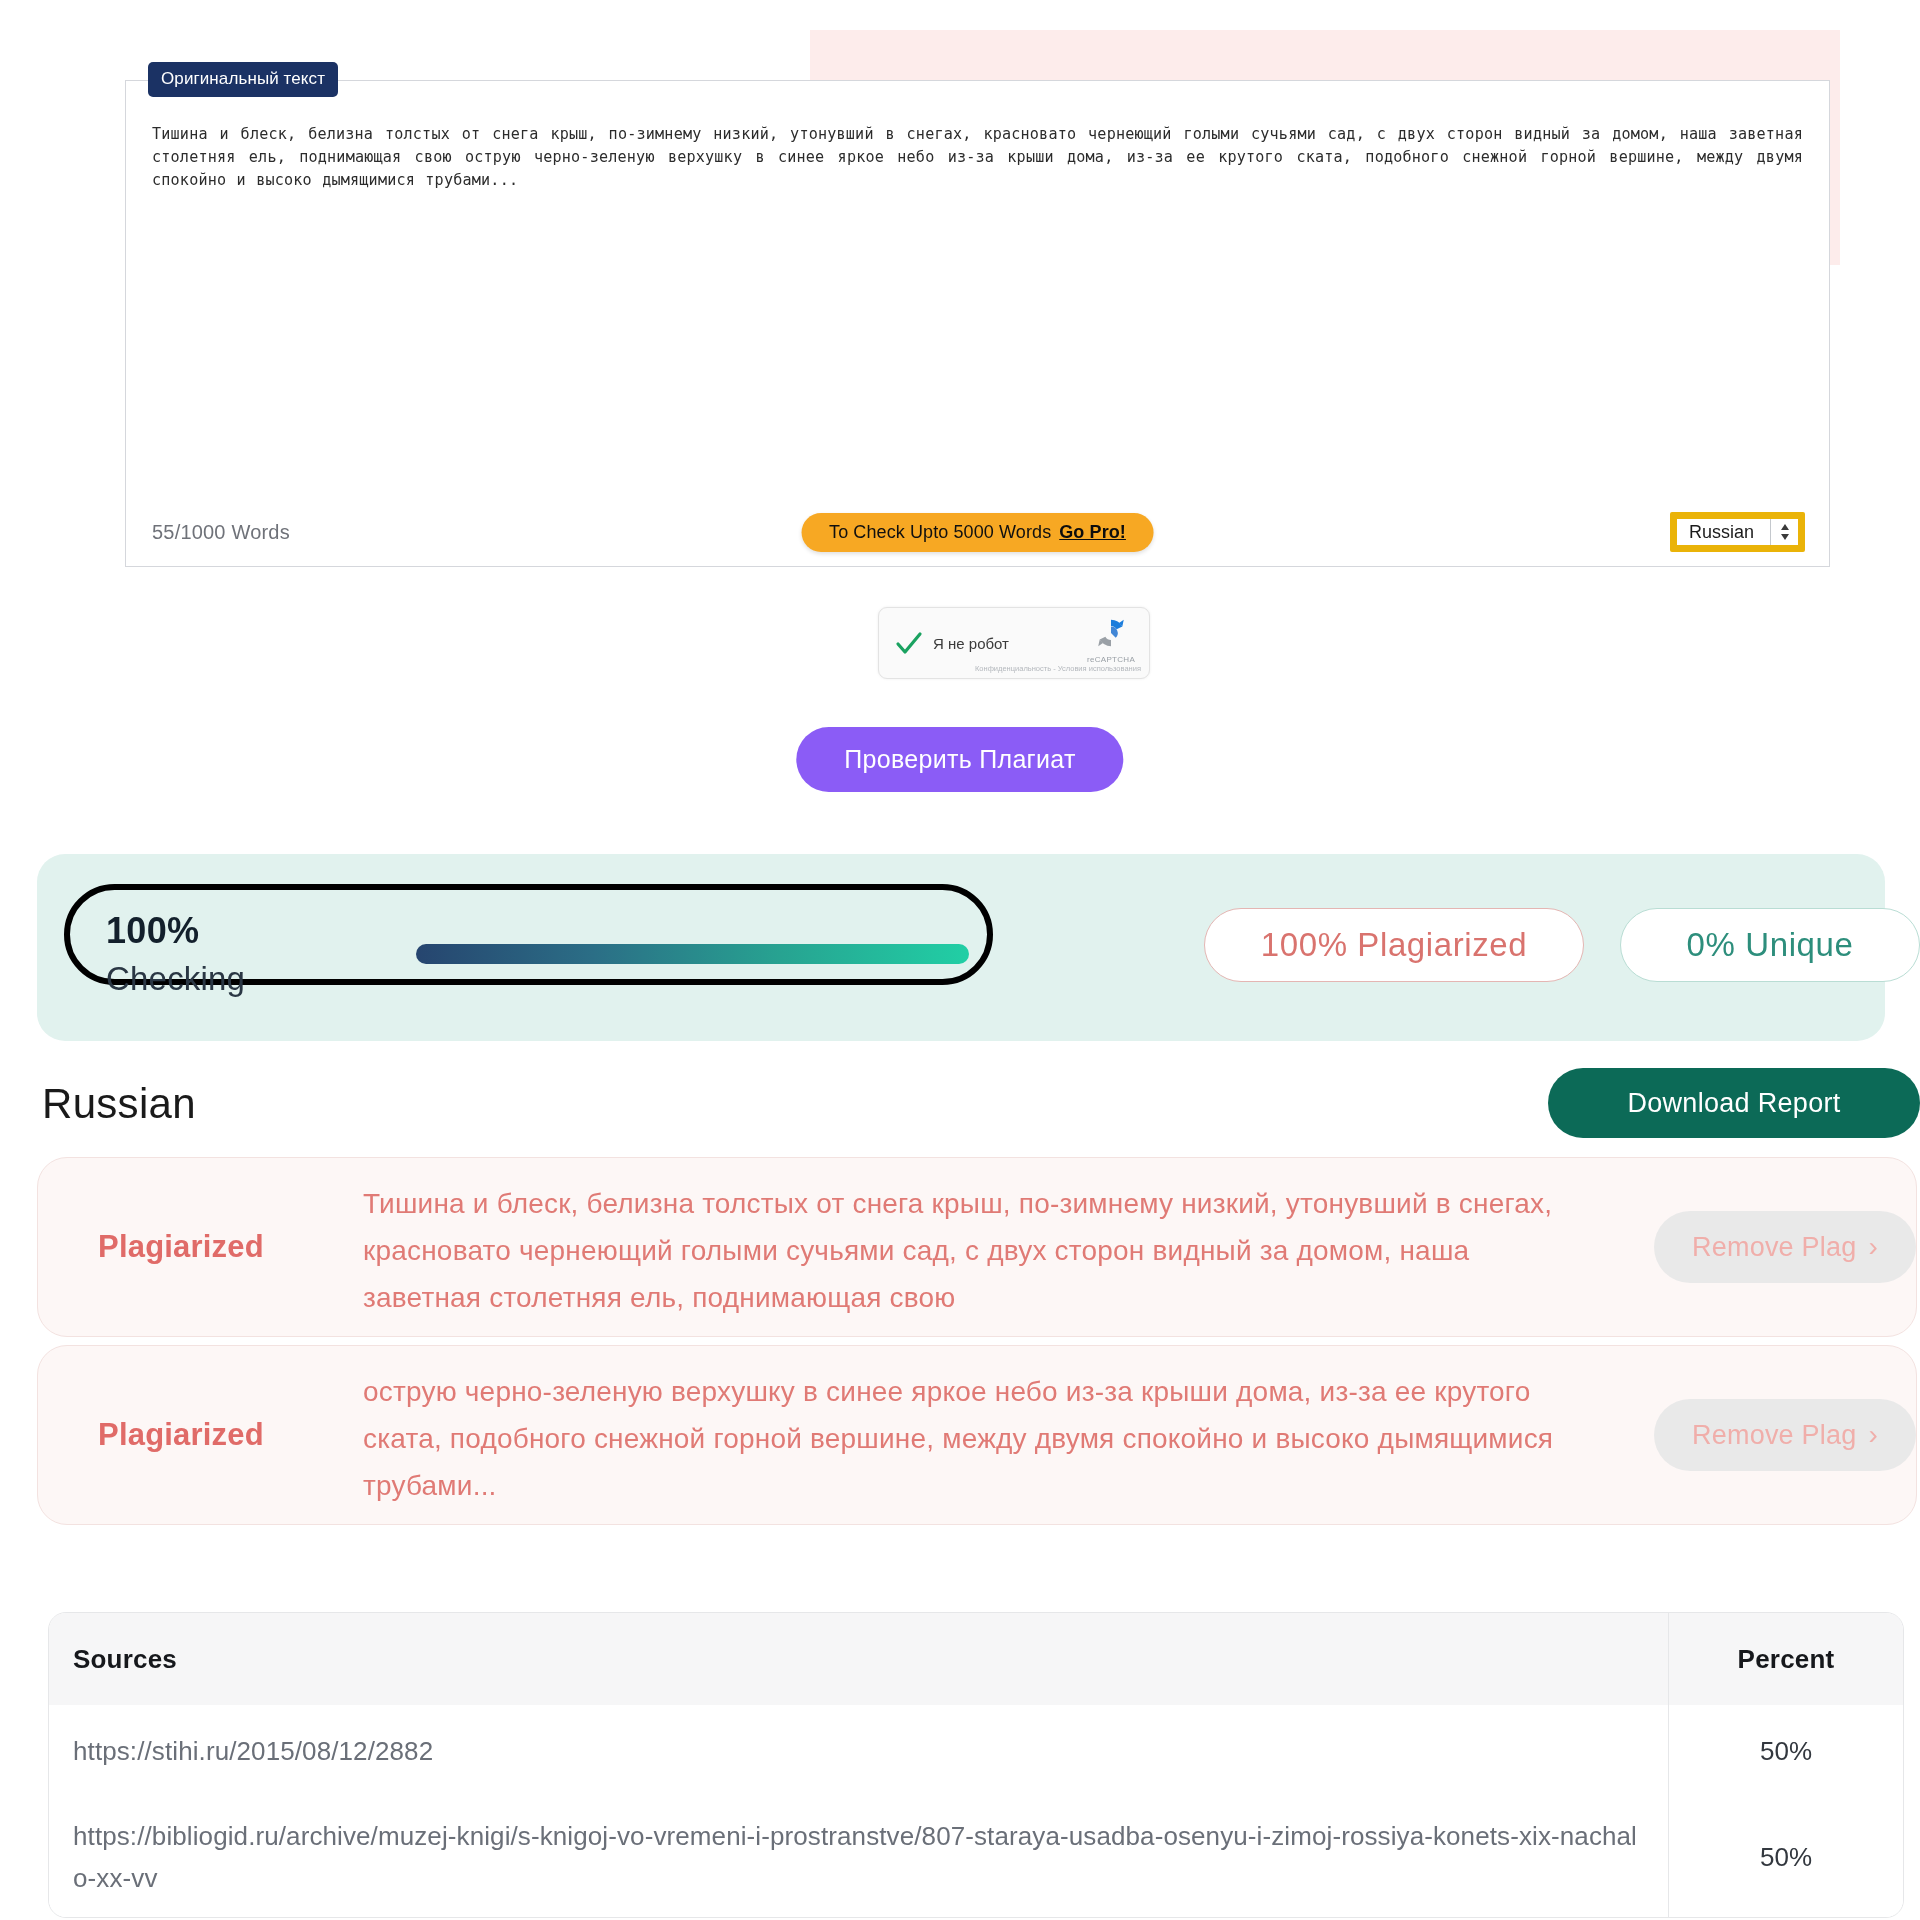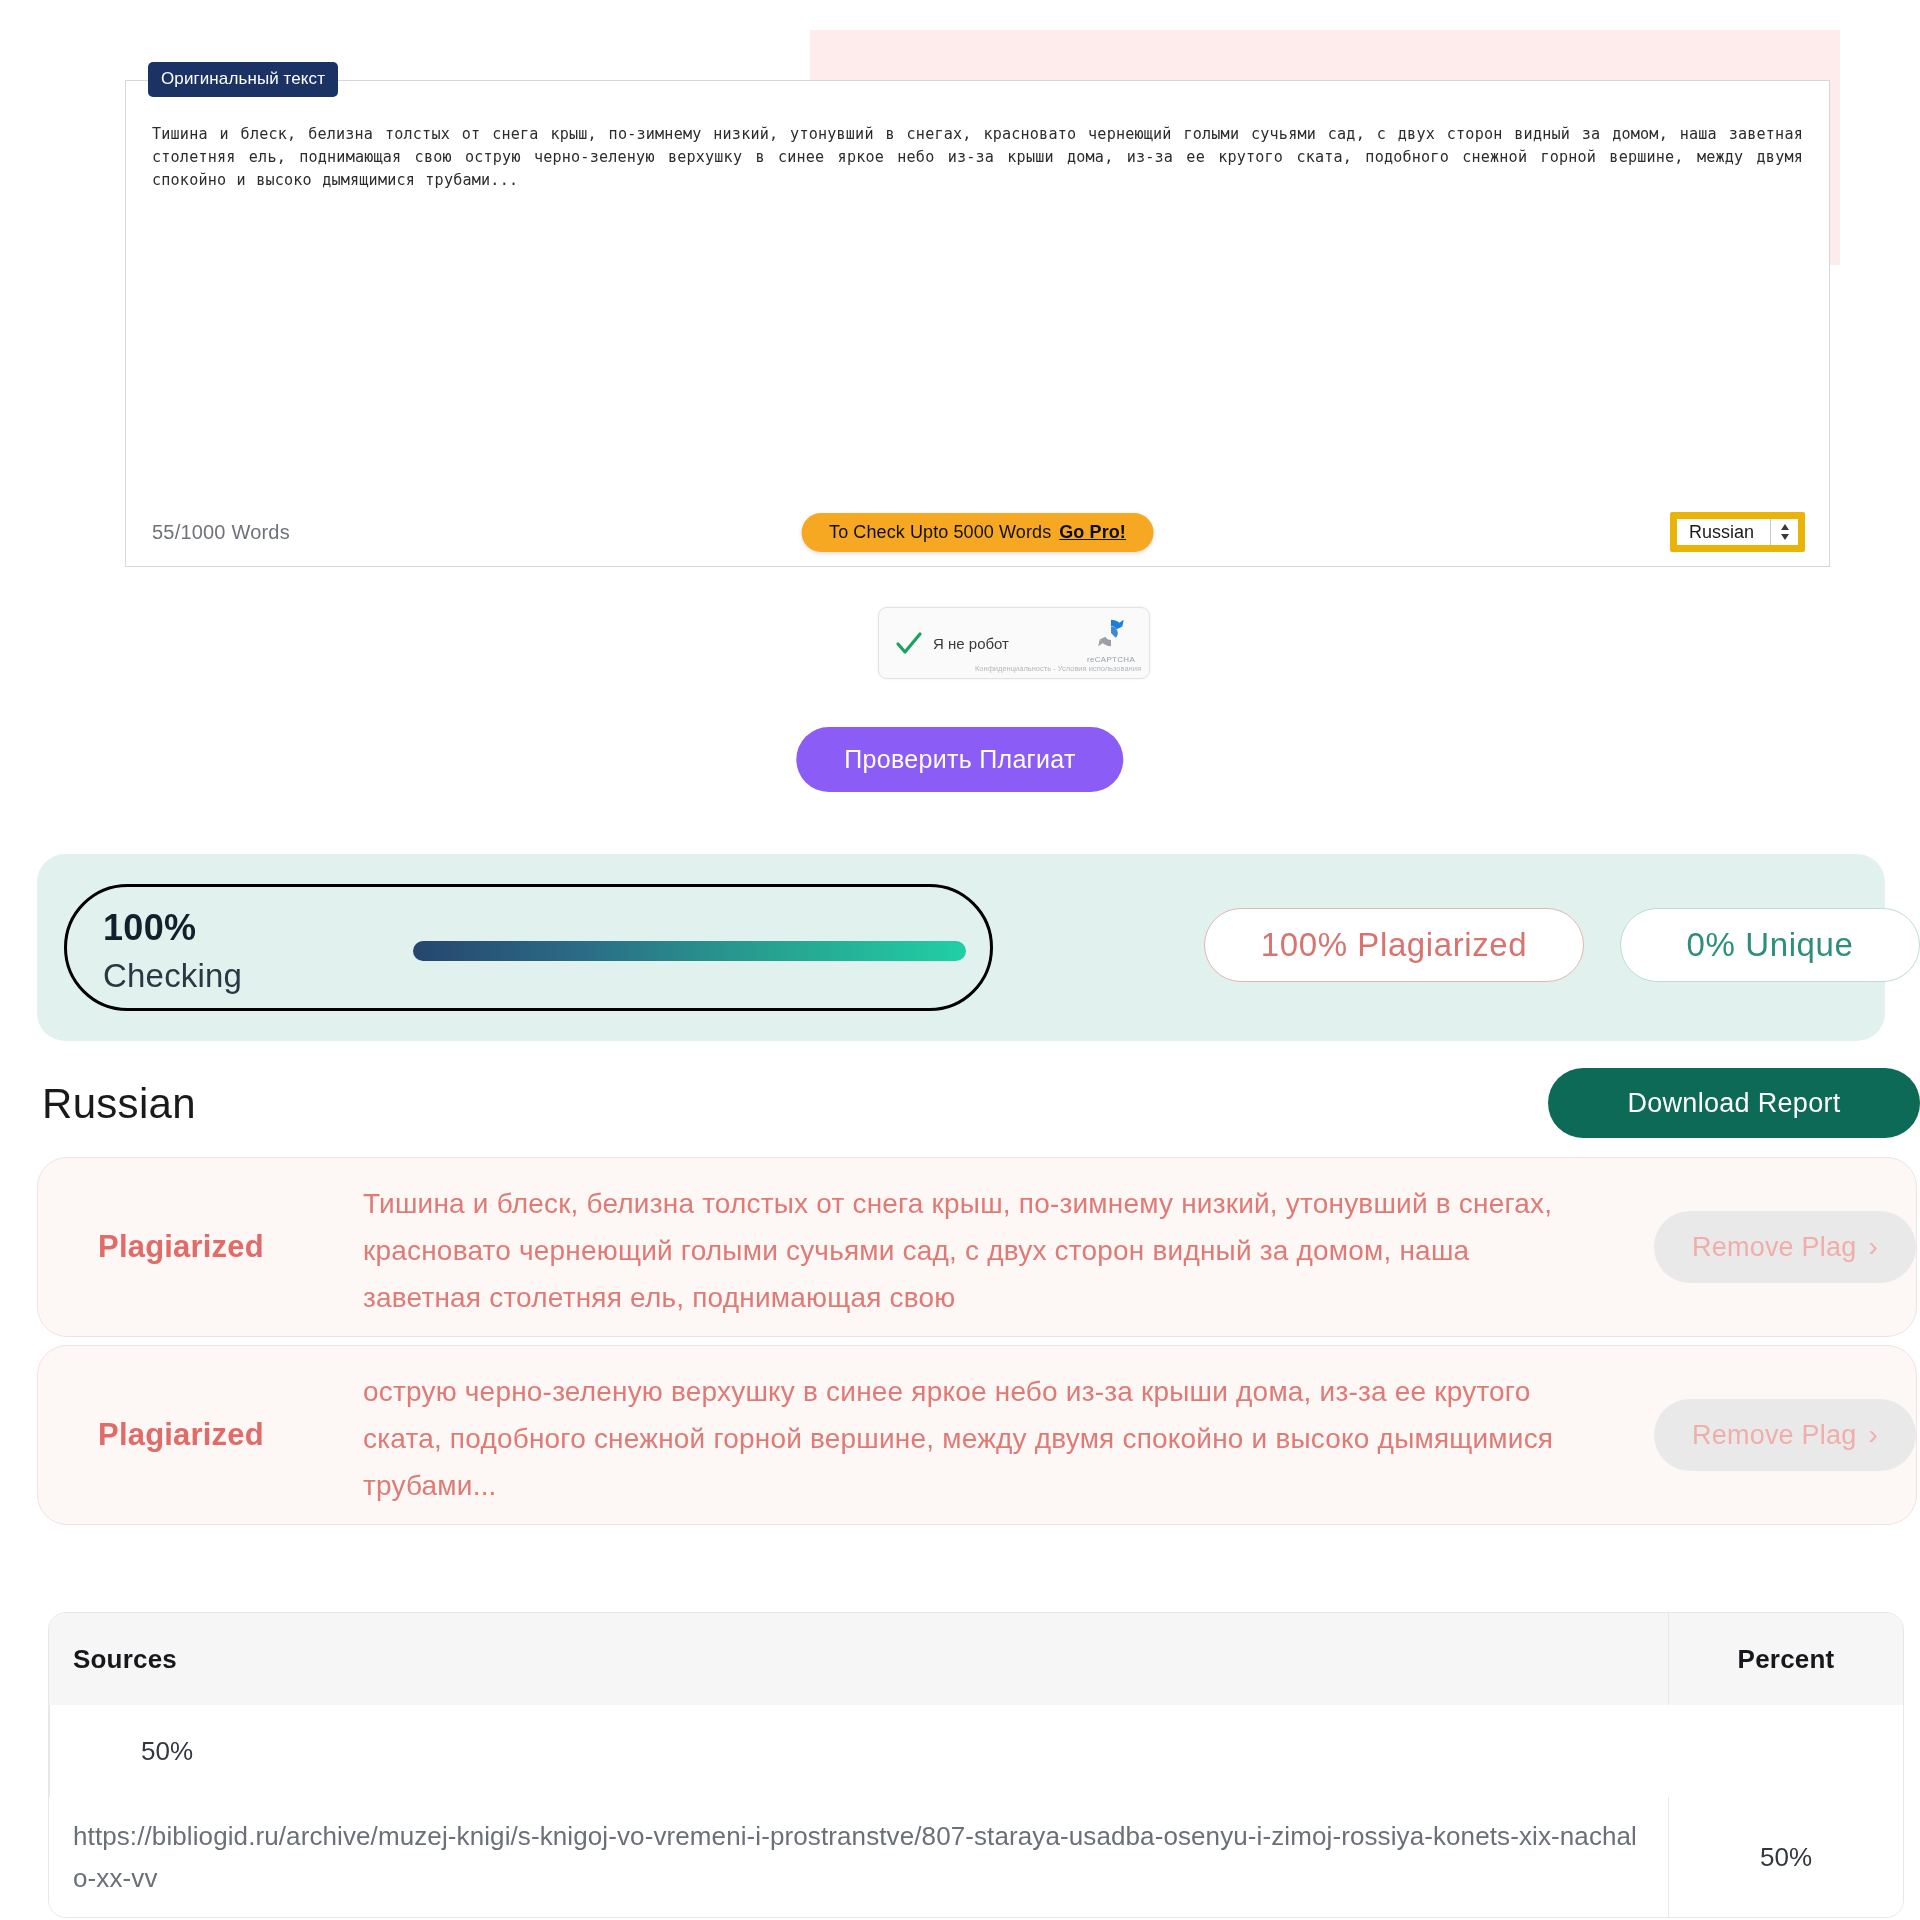--- a/index.html
+++ b/index.html
@@ -215,22 +215,22 @@
     height: 187px;
     background: #e1f2ee;
     border-radius: 28px;
   }
 
   .progress-card {
     position: absolute;
     top: 30px;
     left: 27px;
     width: 929px;
-    height: 127px;
-    border: 3px solid #000000;
+    height: 101px;
+    border: 6px solid #000000;
     border-radius: 64px;
     background: transparent;
   }
 
   .pct-big {
     position: absolute;
     left: 36px;
     top: 20px;
     font-size: 36px;
     font-weight: bold;
@@ -550,20 +550,21 @@
       <span class="chev">›</span>
     </button>
   </div>
 
   <div class="sources-card">
     <div class="src-head">
       <div class="c1">Sources</div>
       <div class="c2">Percent</div>
     </div>
     <div class="src-row">
+      <div class="c1">https://stihi.ru/2015/08/12/2882</div>
       <div class="c2">50%</div>
     </div>
     <div class="src-row">
       <div class="c1">https://bibliogid.ru/archive/muzej-knigi/s-knigoj-vo-vremeni-i-prostranstve/807-staraya-usadba-osenyu-i-zimoj-rossiya-konets-xix-nachalo-xx-vv</div>
       <div class="c2">50%</div>
     </div>
   </div>
 
 
 </div>

